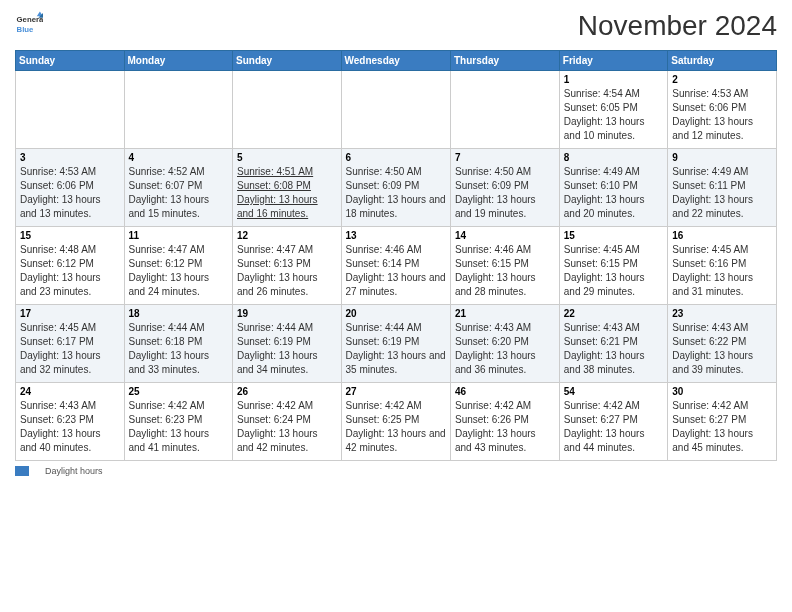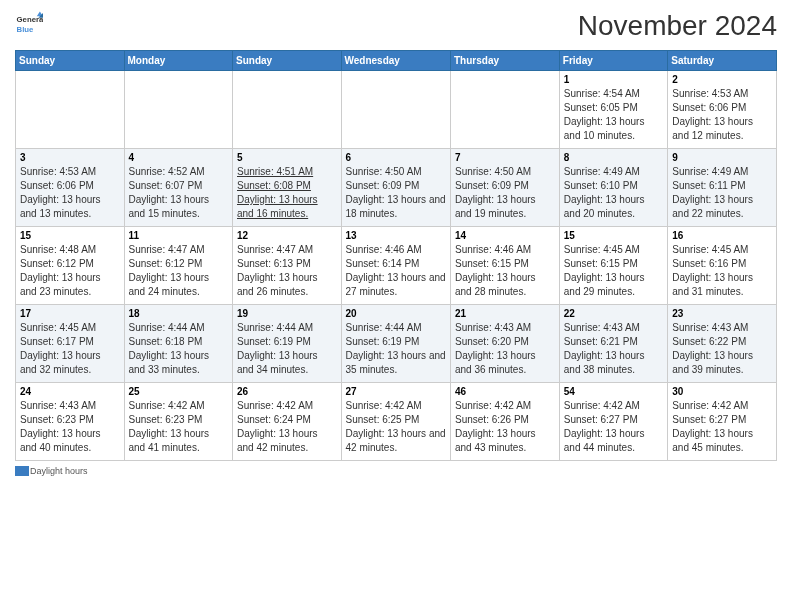--- a/index.html
+++ b/index.html
@@ -303,17 +303,17 @@
           <td>
             <div class="day-num">30</div>
             <div class="day-info" style="white-space: pre-line;">Sunrise: 4:42 AM
 Sunset: 6:27 PM
 Daylight: 13 hours and 45 minutes.</div>
           </td>
         </tr>
       </tbody>
   </table>
 
-  <div style="margin-top:5px; font-size:9px; color:#555; display:flex; align-items:center; gap:1px;">
+  <div style="margin-top:5px; font-size:9px; color:#555; display:flex; align-items:center; gap:16px;">
     <div style="width:14px;height:10px;background:#3a7cc1;"></div>
     <span>Daylight hours</span>
   </div>
 </div>
 
 </body></html>

